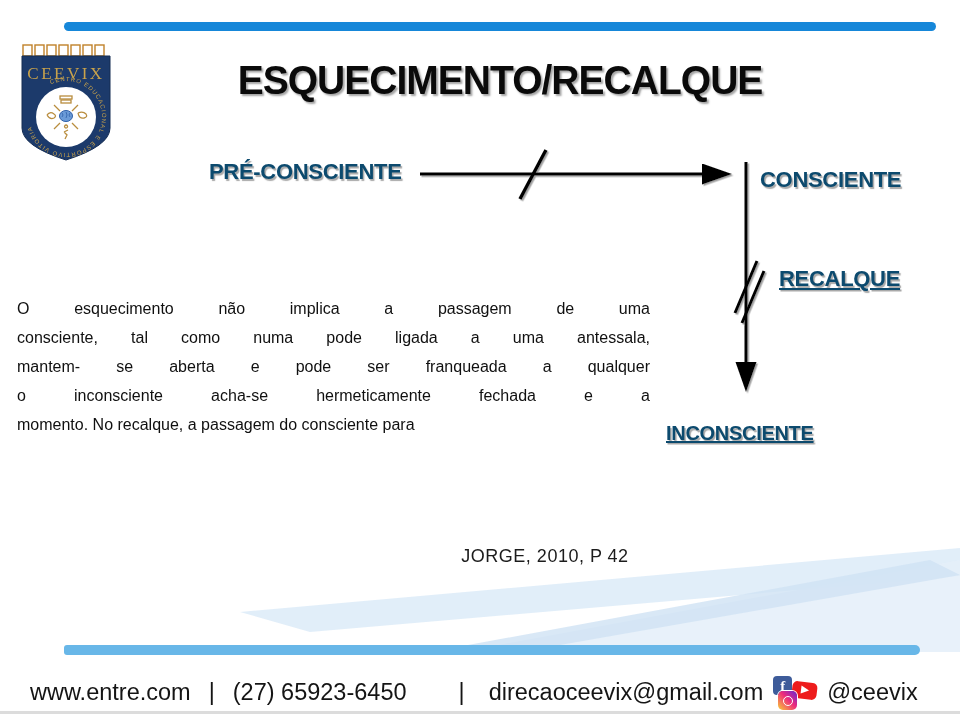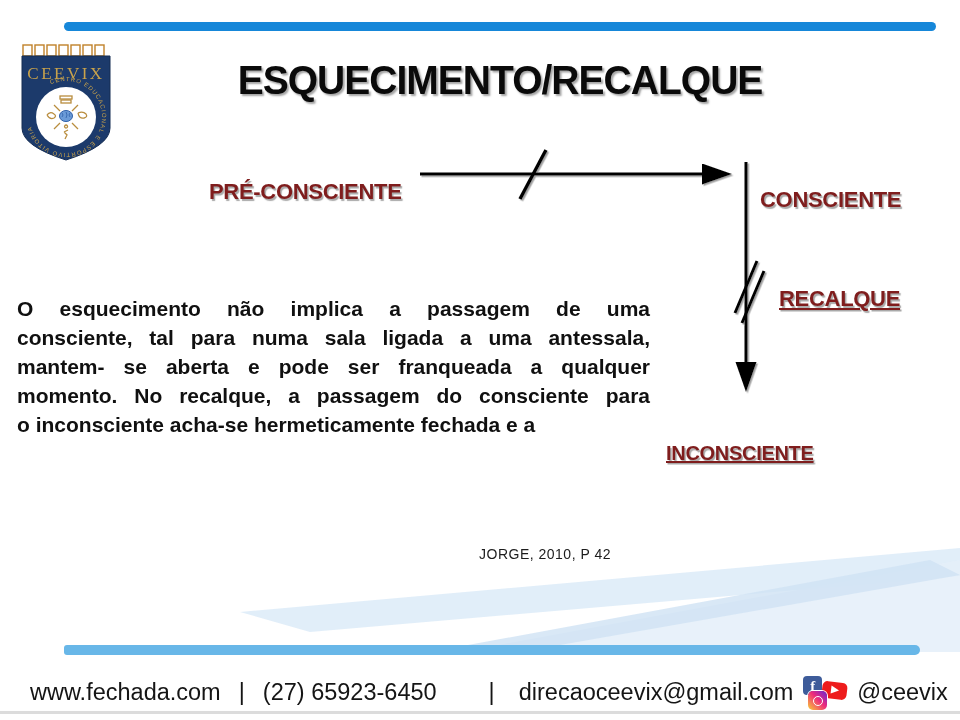--- a/index.html
+++ b/index.html
@@ -20,35 +20,35 @@
   .logo{position:absolute;left:14px;top:36px;width:104px;height:126px;}
 
   
   .title{position:absolute;left:110px;top:57px;width:780px;text-align:center;
          font-size:41px;font-weight:bold;letter-spacing:-1px;color:#0a0a0a;
          transform:scaleX(.95);transform-origin:center;
          text-shadow:2px 2px 2px rgba(90,90,90,.55);}
 
   
   .diagram-svg{position:absolute;left:0;top:0;width:960px;height:720px;pointer-events:none;}
-  .diag-label{position:absolute;font-weight:bold;color:#7f1d1d;letter-spacing:-.3px;
-              text-shadow:1.5px 1.5px 1px rgba(140,140,140,.75);white-space:nowrap;margin-top:20px;}
+  .diag-label{position:absolute;font-weight:bold;color:#0c4a6e;letter-spacing:-.3px;
+              text-shadow:1.5px 1.5px 1px rgba(140,140,140,.75);white-space:nowrap;}
   .lbl-pre{left:209px;top:159px;font-size:22px;}
   .lbl-con{left:760px;top:167px;font-size:22px;}
   .lbl-rec{left:779px;top:266px;font-size:22px;text-decoration:underline;}
   .lbl-inc{left:666px;top:422px;font-size:20px;text-decoration:underline;}
 
   
   .body-text{position:absolute;left:17px;top:294px;width:633px;color:#101010;
-             font-size:21px;line-height:29px;font-weight:bold;}
+             font-size:16px;line-height:29px;}
   .body-line{text-align:justify;text-align-last:justify;}
   .body-line:last-child{text-align-last:left;}
 
   .citation{position:absolute;left:380px;top:546px;width:330px;text-align:center;
-            font-size:14px;letter-spacing:.5px;color:#1c1c1c;}
+            font-size:18px;letter-spacing:.5px;color:#1c1c1c;}
 
   
   .footer{position:absolute;left:30px;top:668px;width:910px;display:flex;
           align-items:center;font-size:23.5px;color:#151515;white-space:nowrap;}
   .sep1{margin:0 18px;}
   .sep2{margin:0 24px 0 52px;}
   .social{position:relative;width:52px;height:42px;margin:6px 4px 0 8px;flex:none;}
   .fb{position:absolute;left:2px;top:2px;width:19px;height:19px;background:#3e5c9a;
       border-radius:4px;color:#fff;font-weight:bold;font-size:15px;text-align:center;
       line-height:20px;font-family:"Liberation Serif",serif;}
@@ -128,30 +128,30 @@
   </g>
 </svg>
 
 <div class="diag-label lbl-pre">PRÉ-CONSCIENTE</div>
 <div class="diag-label lbl-con">CONSCIENTE</div>
 <div class="diag-label lbl-rec">RECALQUE</div>
 <div class="diag-label lbl-inc">INCONSCIENTE</div>
 
 <div class="body-text">
   <div class="body-line">O esquecimento não implica a passagem de uma</div>
-  <div class="body-line">consciente, tal para numa sala ligada a uma antessala,</div>
+  <div class="body-line">consciente, tal como numa pode ligada a uma antessala,</div>
   <div class="body-line">mantem- se aberta e pode ser franqueada a qualquer</div>
+  <div class="body-line">o inconsciente acha-se hermeticamente fechada e a</div>
   <div class="body-line">momento. No recalque, a passagem do consciente para</div>
-  <div class="body-line">o inconsciente acha-se hermeticamente fechada e a</div>
 </div>
 
 <div class="citation">JORGE, 2010, P 42</div>
 
 <div class="footer">
-  <span>www.fechada.com</span>
+  <span>www.entre.com</span>
   <span class="sep1">|</span>
   <span>(27) 65923-6450</span>
   <span class="sep2">|</span>
   <span>direcaoceevix@gmail.com</span>
   <span class="social">
     <span class="fb">f</span>
     <span class="yt"></span>
     <span class="ig"></span>
   </span>
   <span>@ceevix</span>

